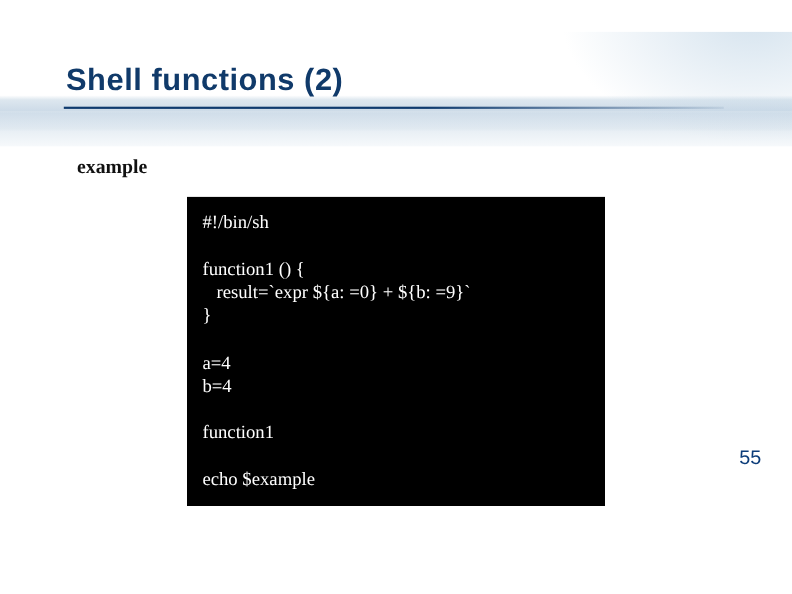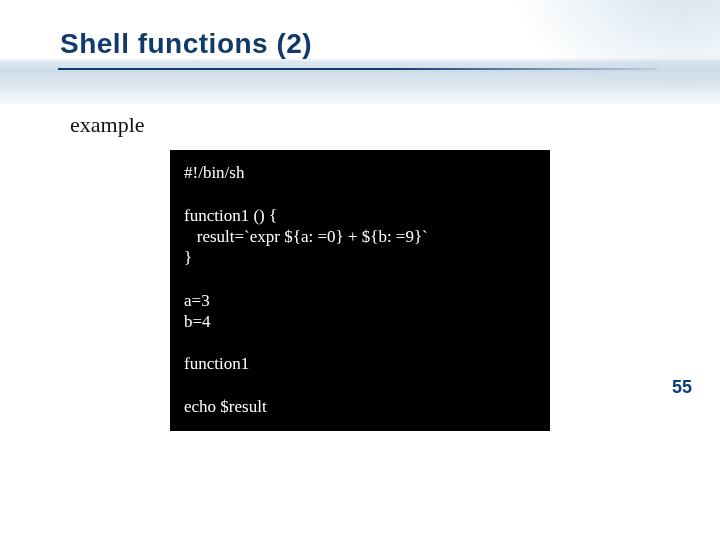--- a/index.html
+++ b/index.html
@@ -13,20 +13,21 @@
     width: 720px;
     height: 412px;
     position: relative;
     background: linear-gradient(180deg,
       #ffffff 0%,
       #ffffff 14%,
       #dde7ef 15%,
       #c9d8e6 18%,
       #ffffff 22%,
       #ffffff 100%);
+    margin-top: 29px;
   }
   .header-band {
     position: absolute;
     top: 72px;
     left: 0;
     right: 0;
     height: 32px;
     background: linear-gradient(180deg, #e6eef5 0%, #b8cdde 50%, #e6eef5 100%);
     opacity: 0.35;
   }
@@ -53,44 +54,45 @@
     top: 68px;
     left: 58px;
     width: 600px;
     height: 2px;
     background: linear-gradient(90deg, #0e3a6e 0%, #0e3a6e 55%, rgba(14,58,110,0.08) 100%);
   }
   .subtitle {
     position: absolute;
     top: 112px;
     left: 70px;
-    font-size: 22px;
+    font-size: 18px;
     color: #111;
     font-family: Georgia, 'Times New Roman', serif;
+    font-weight: bold;
   }
   .codebox {
     position: absolute;
     top: 150px;
     left: 170px;
     width: 380px;
     background: #000;
     color: #fff;
     padding: 12px 14px 14px 14px;
     font-family: Georgia, 'Times New Roman', serif;
     font-size: 17px;
     line-height: 1.25;
     white-space: pre;
   }
   .page-number {
     position: absolute;
     bottom: 14px;
     right: 28px;
     color: #0d3d7a;
     font-family: Verdana, Geneva, sans-serif;
-    font-weight: 700;
+    font-weight: 400;
     font-size: 18px;
   }
 </style>
 </head>
 <body>
 
 <div class="slide">
   <div class="corner-accent"></div>
   <div class="header-band"></div>
 
@@ -98,21 +100,21 @@
   <div class="underline"></div>
 
   <div class="subtitle">example</div>
 
   <div class="codebox"><span>#!/bin/sh</span>
 
 <span>function1 () {</span>
 <span>   result=`expr ${a: =0} + ${b: =9}`</span>
 <span>}</span>
 
-<span>a=3</span>
+<span>a=4</span>
 <span>b=4</span>
 
 <span>function1</span>
 
-<span>echo $result</span></div>
+<span>echo $example</span></div>
 
   <div class="page-number">55</div>
 </div>
 
 </body></html>

